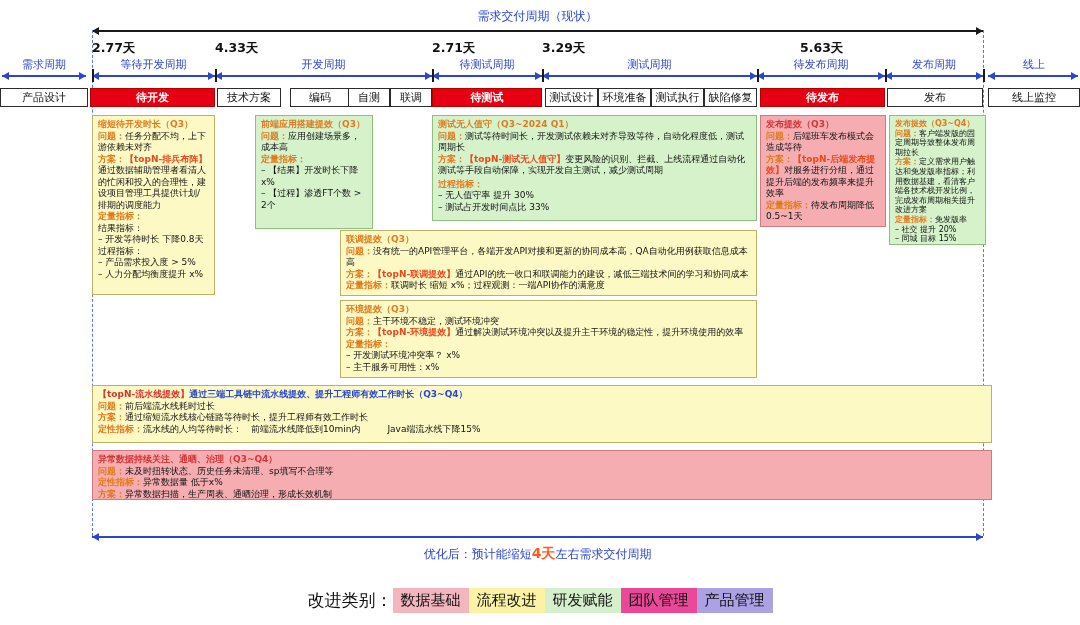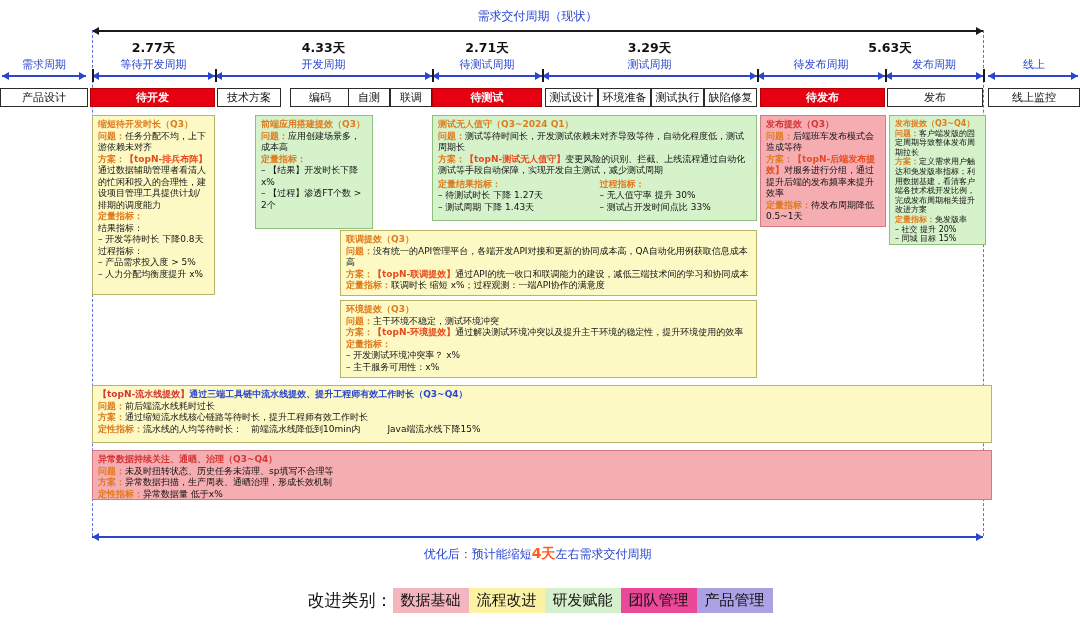--- a/index.html
+++ b/index.html
@@ -1,20 +1,20 @@
 <!DOCTYPE html>
 <html><head>
 <meta charset="utf-8">
 <style>
 *{margin:0;padding:0;box-sizing:border-box;}
 html,body{background:#fff;}
 body{font-family:"DejaVu Sans","Liberation Sans",sans-serif;}
 #canvas{position:relative;width:1080px;height:625px;background:#fff;overflow:hidden;color:#111;}
 .top-title{position:absolute;top:8px;left:92px;width:891px;text-align:center;font-size:12px;color:#2a46cf;}
-.days{position:absolute;top:40px;text-align:center;font-size:12.5px;font-weight:bold;color:#111;}
+.days{position:absolute;top:40px;font-size:12.5px;font-weight:bold;color:#111;}
 .seg-label{position:absolute;top:57px;text-align:center;font-size:11px;color:#2a46cf;}
 .harrow{position:absolute;height:2px;background:#2a46cf;}
 .harrow::before{content:"";position:absolute;left:0;top:-3px;width:0;height:0;border-top:4px solid transparent;border-bottom:4px solid transparent;border-right:7px solid #2a46cf;}
 .harrow::after{content:"";position:absolute;right:0;top:-3px;width:0;height:0;border-top:4px solid transparent;border-bottom:4px solid transparent;border-left:7px solid #2a46cf;}
 .harrow.black{background:#1a1a1a;}
 .harrow.black::before{border-right-color:#1a1a1a;}
 .harrow.black::after{border-left-color:#1a1a1a;}
 .tick{position:absolute;top:69px;width:2px;height:13px;background:#1a1a1a;}
 .vdash{position:absolute;width:0;border-left:1px dashed #5b74e8;}
 .phase{position:absolute;top:88px;height:19px;border:1px solid #2b2b2b;background:#fff;display:flex;align-items:center;justify-content:center;font-size:11px;color:#111;white-space:nowrap;}
@@ -117,25 +117,20 @@
     <div class="nr"><span>– 【结果】开发时长下降 x%</span></div>
     <div class="nr"><span>– 【过程】渗透FT个数 &gt; 2个</span></div>
   </div>
 
   <div class="note green" style="left:432px;top:115px;width:325px;height:106px;">
     <div class="nt">测试无人值守（Q3~2024 Q1）</div>
     <div class="nr"><span class="lb">问题：</span><span>测试等待时间长，开发测试依赖未对齐导致等待，自动化程度低，测试周期长</span></div>
     <div class="nr"><span class="lb">方案：</span><span class="hl">【topN-测试无人值守】</span><span>变更风险的识别、拦截、上线流程通过自动化测试等手段自动保障，实现开发自主测试，减少测试周期</span></div>
     <div class="mcols">
       <div class="mcol">
-        <div class="nr"><span class="lb">定量结果指标：</span></div>
-        <div class="nr"><span>– 待测试时长 下降 1.27天</span></div>
-        <div class="nr"><span>– 测试周期 下降 1.43天</span></div>
-      </div>
-      <div class="mcol">
         <div class="nr"><span class="lb">过程指标：</span></div>
         <div class="nr"><span>– 无人值守率 提升 30%</span></div>
         <div class="nr"><span>– 测试占开发时间点比 33%</span></div>
       </div>
     </div>
   </div>
 
   <div class="note pink" style="left:760px;top:115px;width:126px;height:112px;">
     <div class="nt red">发布提效（Q3）</div>
     <div class="nr"><span class="lb">问题：</span><span>后端班车发布模式会造成等待</span></div>
@@ -172,22 +167,22 @@
   <div class="note yellow" style="left:92px;top:385px;width:900px;height:58px;">
     <div class="nt"><span class="red">【topN-流水线提效】</span><span class="blue">通过三端工具链中流水线提效、提升工程师有效工作时长（Q3~Q4）</span></div>
     <div class="nr"><span class="lb">问题：</span><span>前后端流水线耗时过长</span></div>
     <div class="nr"><span class="lb">方案：</span><span>通过缩短流水线核心链路等待时长，提升工程师有效工作时长</span></div>
     <div class="nr"><span class="lb">定性指标：</span><span>流水线的人均等待时长：　前端流水线降低到10min内　　　Java端流水线下降15%</span></div>
   </div>
 
   <div class="note pink" style="left:92px;top:450px;width:900px;height:50px;">
     <div class="nt red">异常数据持续关注、通晒、治理（Q3~Q4）</div>
     <div class="nr"><span class="lb">问题：</span><span>未及时扭转状态、历史任务未清理、sp填写不合理等</span></div>
+    <div class="nr"><span class="lb">定性指标：</span><span>异常数据量 低于x%</span></div>
     <div class="nr"><span class="lb">方案：</span><span>异常数据扫描，生产周表、通晒治理，形成长效机制</span></div>
-    <div class="nr"><span class="lb">定性指标：</span><span>异常数据量 低于x%</span></div>
   </div>
 
   <div class="harrow" style="left:92px;top:536px;width:891px;"></div>
   <div class="bottom-text">
     <span>优化后：</span><span>预计能缩短</span><span class="hl4">4天</span><span>左右需求交付周期</span>
   </div>
 
   <div class="legend">
     <span class="cap">改进类别：</span>
     <span class="chip c0">数据基础</span>

